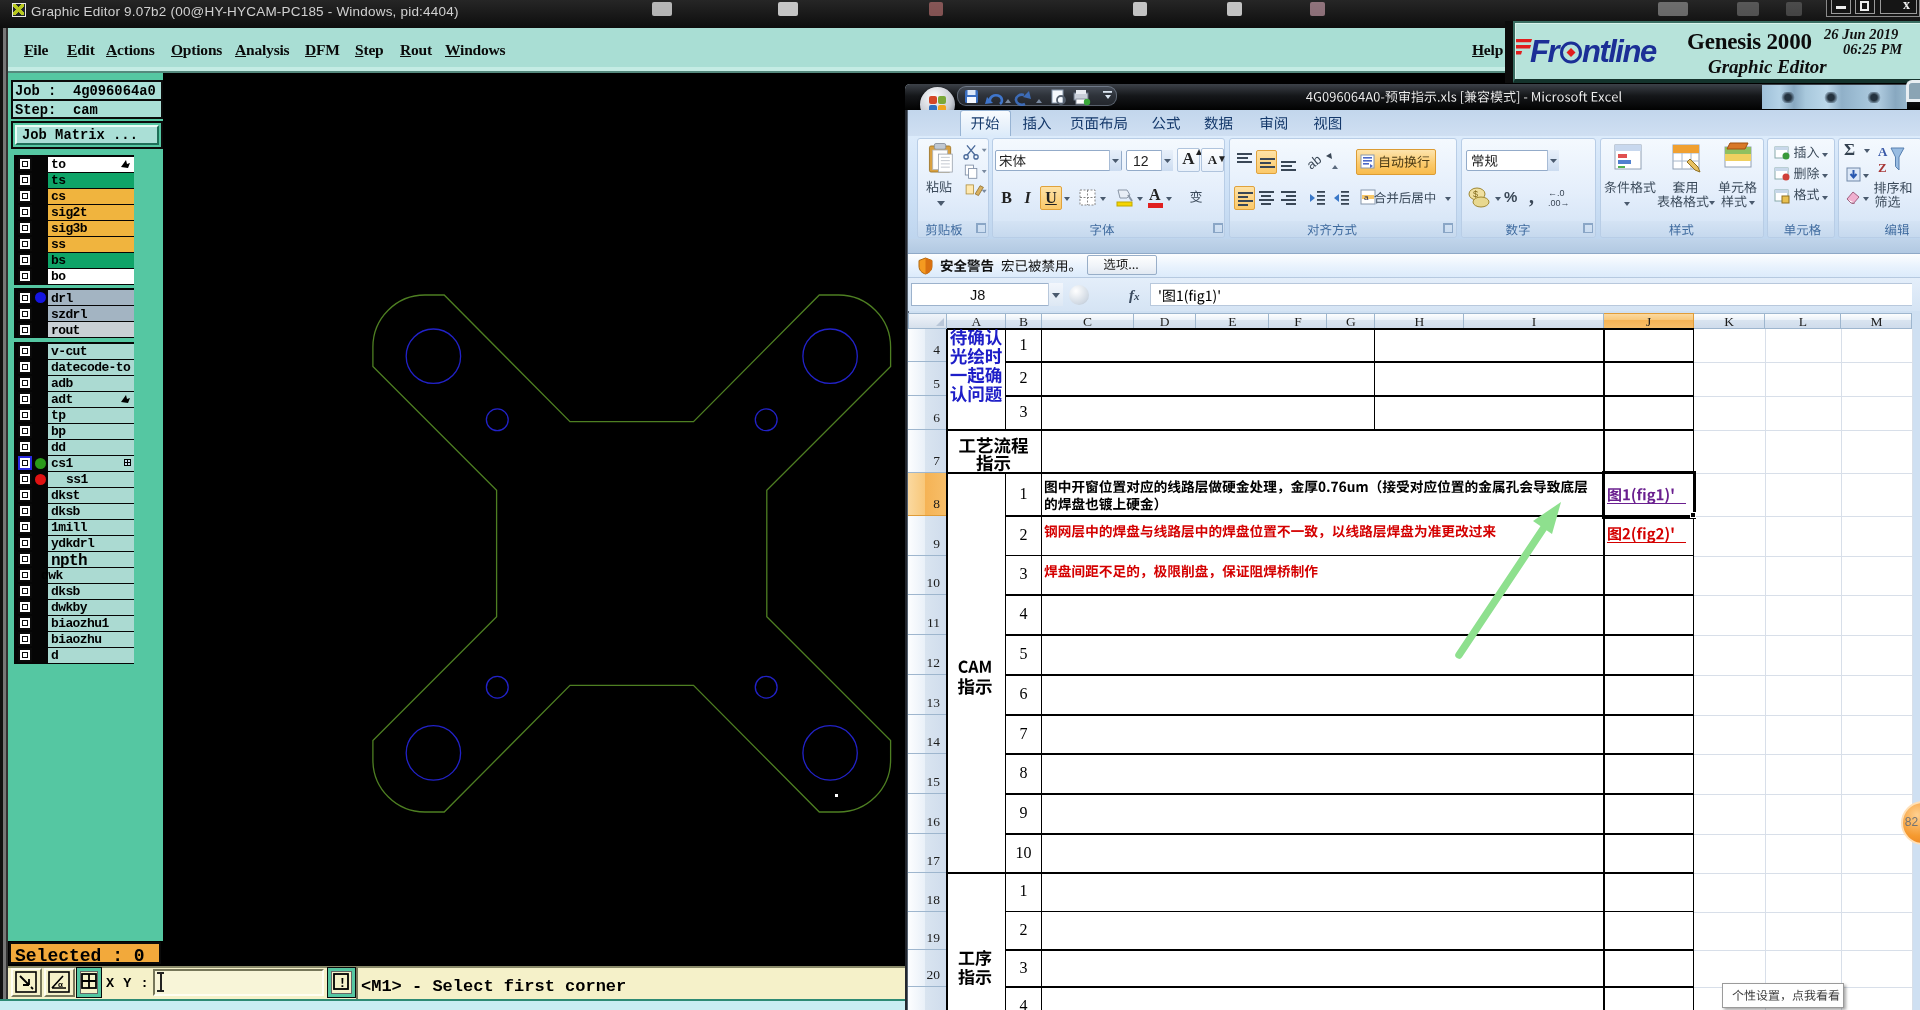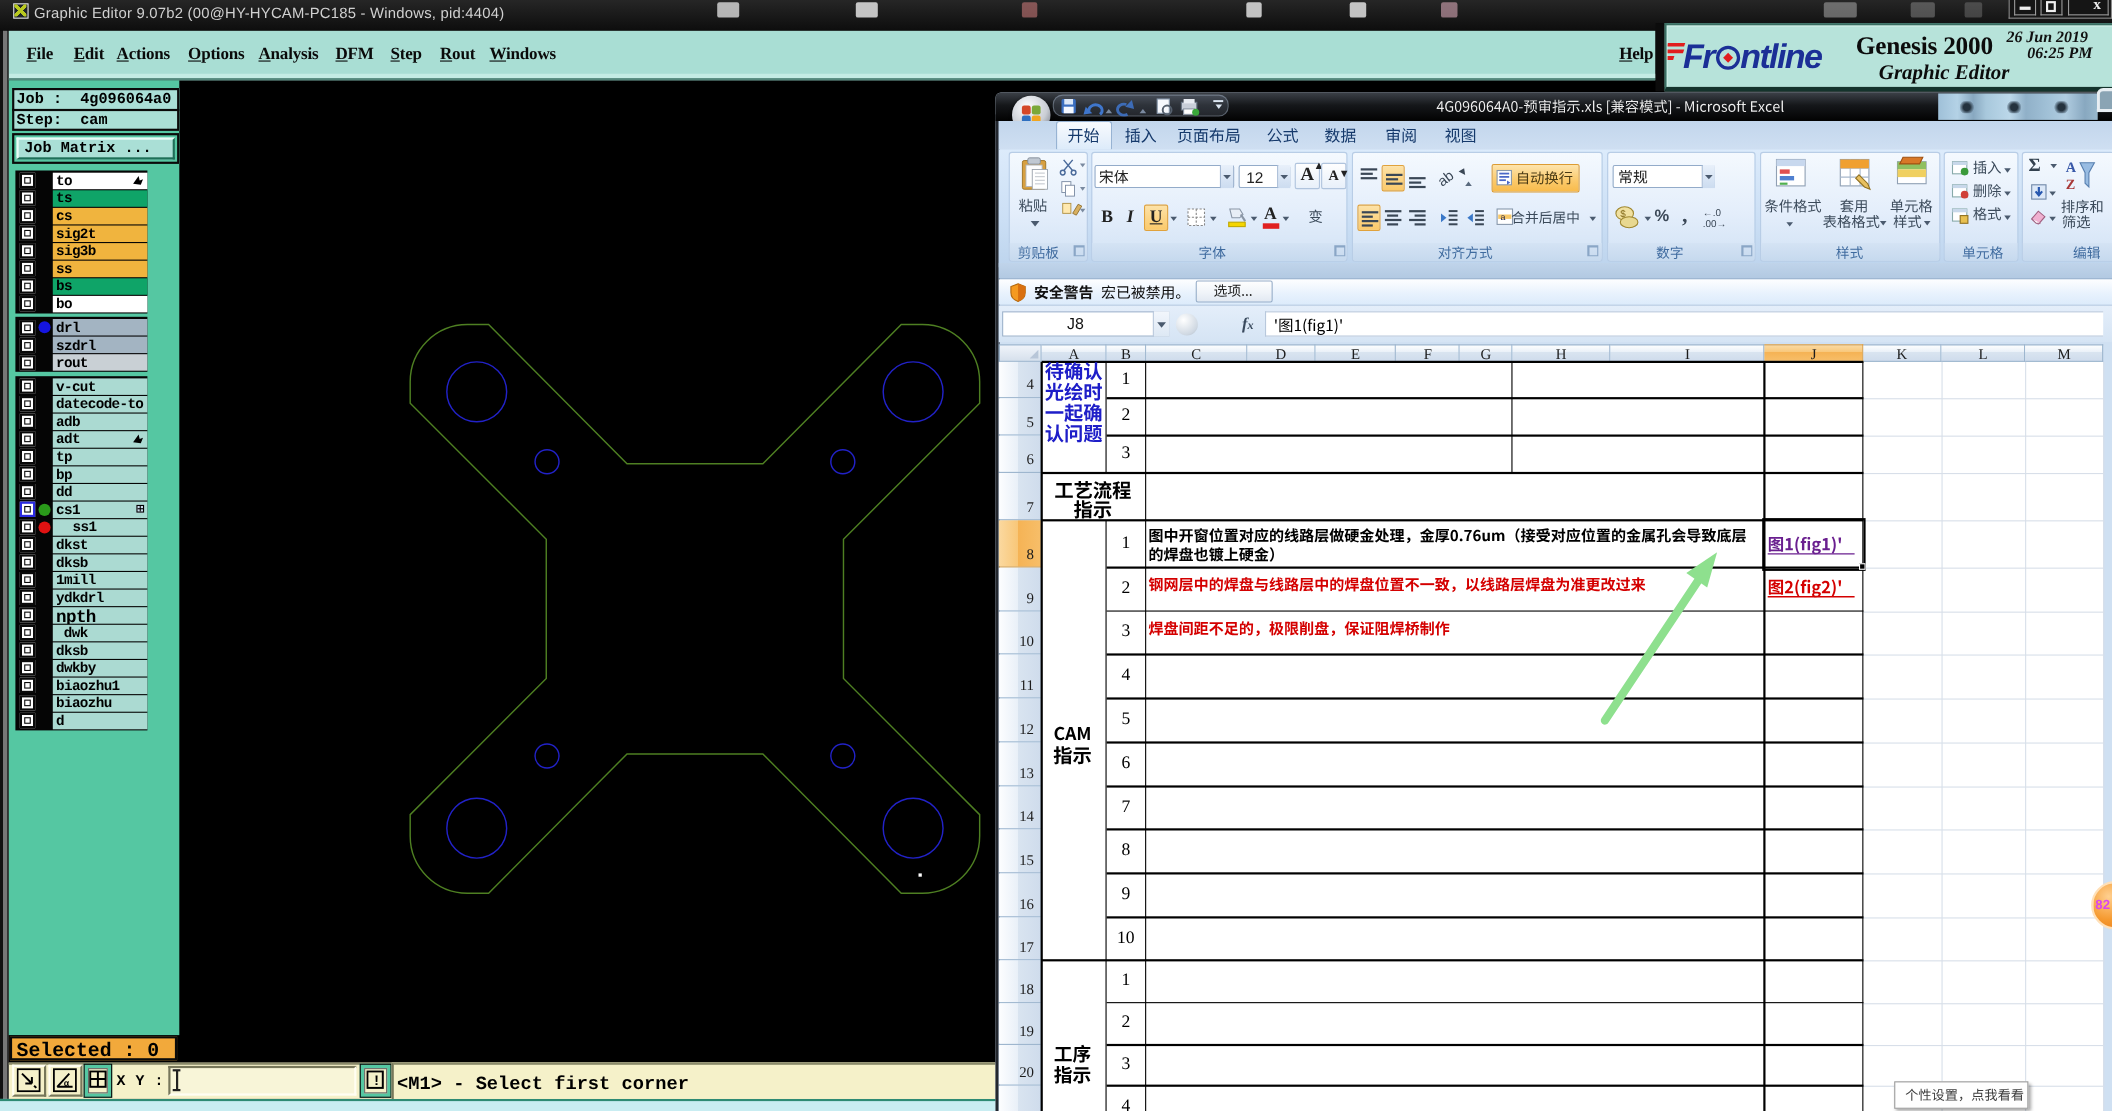--- a/index.html
+++ b/index.html
@@ -179,21 +179,21 @@
 <div class="a" style="left:22px;top:540.0px;width:6px;height:6px;border:1.5px solid #0a0a0a"></div>
 <div class="a" style="left:48px;top:535.5px;width:86px;height:15px;background:#abdad2"></div>
 <div class="a mono" style="left:51px;top:536.0px;font-size:13px;letter-spacing:-0.6px">ydkdrl</div>
 <div class="a" style="left:18px;top:552.0px;width:14px;height:14px;background:#fff;border:2px solid #0a0a0a"></div>
 <div class="a" style="left:22px;top:556.0px;width:6px;height:6px;border:1.5px solid #0a0a0a"></div>
 <div class="a" style="left:48px;top:551.5px;width:86px;height:15px;background:#abdad2"></div>
 <div class="a mono" style="left:51px;top:552.0px;font-size:16px;letter-spacing:-0.6px">npth</div>
 <div class="a" style="left:18px;top:568.0px;width:14px;height:14px;background:#fff;border:2px solid #0a0a0a"></div>
 <div class="a" style="left:22px;top:572.0px;width:6px;height:6px;border:1.5px solid #0a0a0a"></div>
 <div class="a" style="left:48px;top:567.5px;width:86px;height:15px;background:#abdad2"></div>
-<div class="a mono" style="left:58px;top:568.0px;font-size:13px;letter-spacing:-0.6px">dwk</div>
+<div class="a mono" style="left:41px;top:568.0px;font-size:13px;letter-spacing:-0.6px">dwk</div>
 <div class="a" style="left:18px;top:584.0px;width:14px;height:14px;background:#fff;border:2px solid #0a0a0a"></div>
 <div class="a" style="left:22px;top:588.0px;width:6px;height:6px;border:1.5px solid #0a0a0a"></div>
 <div class="a" style="left:48px;top:583.5px;width:86px;height:15px;background:#abdad2"></div>
 <div class="a mono" style="left:51px;top:584.0px;font-size:13px;letter-spacing:-0.6px">dksb</div>
 <div class="a" style="left:18px;top:600.0px;width:14px;height:14px;background:#fff;border:2px solid #0a0a0a"></div>
 <div class="a" style="left:22px;top:604.0px;width:6px;height:6px;border:1.5px solid #0a0a0a"></div>
 <div class="a" style="left:48px;top:599.5px;width:86px;height:15px;background:#abdad2"></div>
 <div class="a mono" style="left:51px;top:600.0px;font-size:13px;letter-spacing:-0.6px">dwkby</div>
 <div class="a" style="left:18px;top:616.0px;width:14px;height:14px;background:#fff;border:2px solid #0a0a0a"></div>
 <div class="a" style="left:22px;top:620.0px;width:6px;height:6px;border:1.5px solid #0a0a0a"></div>
@@ -712,21 +712,21 @@
 <div class="a serif" style="left:1005.5px;top:958.5px;width:36px;text-align:center;font-size:16px;color:#000">3</div>
 <div class="a serif" style="left:1005.5px;top:997.0px;width:36px;text-align:center;font-size:16px;color:#000">4</div>
 <div class="a" style="left:1601.5px;top:470.5px;width:94px;height:48px;border:2.5px solid #000"></div>
 <div class="a" style="left:1690px;top:512px;width:6px;height:6px;background:#000;border:1px solid #fff"></div>
 <svg class="a" style="left:1440px;top:494px" width="140" height="175" viewBox="0 0 140 175">
     <line x1="19" y1="161" x2="105" y2="32" stroke="#8ee08e" stroke-width="7.5" stroke-linecap="round"></line>
     <path d="M121 8 L112 40 L93 27 Z" fill="#8ee08e"></path>
   </svg>
 <div class="a" style="left:1722px;top:983px;width:122px;height:25px;background:#fefefe;border:1px solid #9a9a9a;box-shadow:2px 2px 3px rgba(0,0,0,0.35)"></div>
 <div class="a" style="left:1901px;top:801px;width:44px;height:44px;border-radius:50%;background:radial-gradient(circle at 35% 30%,#ffd090,#f59a30 55%,#e87818);border:2px solid #ffe0b8"></div>
-<div class="a" style="left:1903px;top:815px;width:17px;text-align:center;font-size:12px;font-weight:bold;color:#d946ef">82</div>
+<div class="a" style="left:1903px;top:815px;width:17px;text-align:center;font-size:12px;font-weight:normal;color:#737373">82</div>
 <svg class="a" style="left:0;top:0;pointer-events:none" width="1920" height="1010" viewBox="0 0 1920 1010">
     <defs>
       <path id="g34r" d="M68 0H85V40H105V55H85V147H65L4 52V40H68ZM68 55H23L56 105C61 112 65 120 68 127H69C69 119 68 107 68 100Z"></path>
       <path id="g47r" d="M78 -3C97 -3 114 5 123 14V76H75V61H106V22C100 17 90 14 80 14C48 14 31 37 31 74C31 110 50 133 79 133C94 133 104 127 111 119L121 131C113 140 99 149 79 149C40 149 12 121 12 73C12 26 39 -3 78 -3Z"></path>
       <path id="g30r" d="M56 -3C83 -3 101 23 101 74C101 125 83 149 56 149C28 149 10 125 10 74C10 23 28 -3 56 -3ZM56 12C39 12 28 31 28 74C28 117 39 135 56 135C72 135 84 117 84 74C84 31 72 12 56 12Z"></path>
       <path id="g39r" d="M47 -3C74 -3 100 20 100 80C100 126 79 149 51 149C28 149 9 130 9 102C9 71 25 56 49 56C61 56 74 63 83 73C82 28 65 13 46 13C37 13 28 17 22 24L12 12C20 4 31 -3 47 -3ZM83 89C73 75 62 69 52 69C35 69 26 82 26 102C26 122 37 135 51 135C70 135 81 119 83 89Z"></path>
       <path id="g36r" d="M60 -3C83 -3 102 17 102 45C102 76 86 91 62 91C50 91 37 84 28 73C29 119 46 134 66 134C75 134 84 130 89 123L100 134C92 143 81 149 65 149C37 149 11 127 11 70C11 22 32 -3 60 -3ZM29 59C38 72 50 77 59 77C76 77 85 65 85 45C85 25 74 12 60 12C42 12 31 28 29 59Z"></path>
       <path id="g41r" d="M1 0H19L34 45H87L101 0H121L71 147H50ZM38 59 45 82C51 99 55 114 60 132H61C66 115 70 99 76 82L83 59Z"></path>
       <path id="g2dr" d="M9 49H60V63H9Z"></path>
       <path id="g9884r" d="M134 99V59C134 38 129 11 82 -4C85 -7 89 -12 91 -15C142 4 148 34 148 59V99ZM145 18C158 8 174 -7 182 -16L192 -5C184 3 167 17 155 27ZM18 122C30 113 45 102 56 94H8V81H41V2C41 -1 40 -1 37 -1C34 -1 25 -1 14 -1C17 -5 19 -11 19 -16C33 -16 42 -15 48 -13C53 -11 55 -6 55 2V81H76C73 70 69 59 65 51L77 48C82 59 88 77 93 92L84 95L82 94H68L72 99C68 103 61 108 54 112C66 123 79 138 87 153L78 159L76 158H12V145H66C59 136 51 126 44 120L26 131ZM100 126V30H114V112H169V31H184V126H145L152 146H192V159H93V146H135C134 139 132 132 130 126Z"></path>

